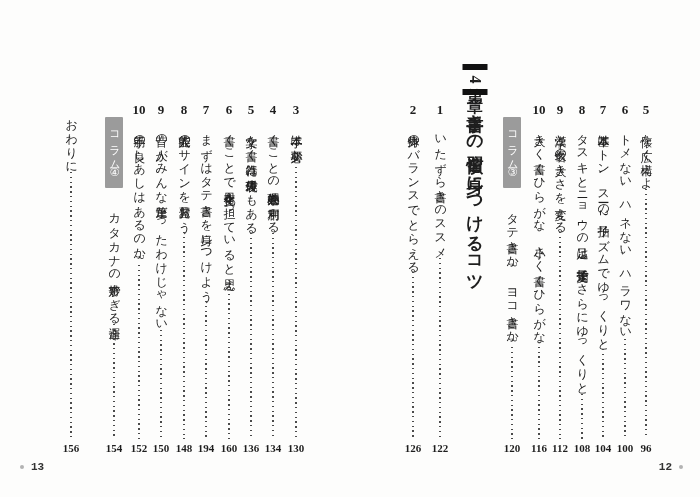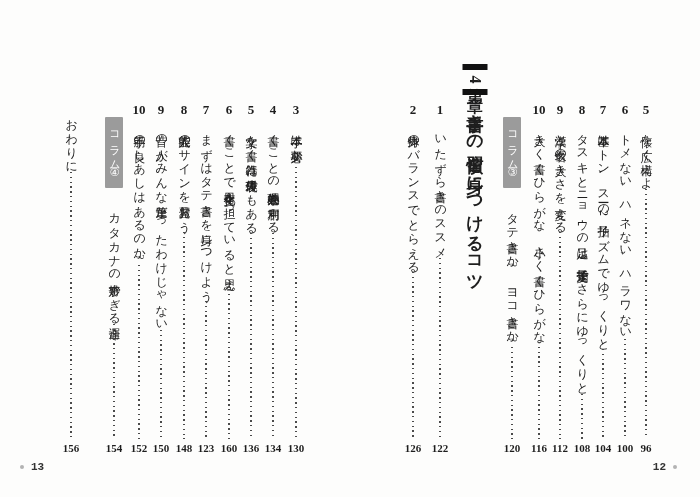--- a/index.html
+++ b/index.html
@@ -68,21 +68,21 @@
     font-size:17px; font-weight:bold; line-height:1;
     letter-spacing:0.5px; margin-top:7px; white-space:nowrap;
   }
   
   .folio {
     position:absolute; bottom:24px;
     display:flex; align-items:center; gap:7px;
     font-size:11px; font-weight:600; color:#333;font-family:Liberation Mono, monospace;
   }
   .folio-left { left:20px; }
-  .folio-right { right:23px; }
+  .folio-right { right:17px; }
   .folio-dot {
     width:4px; height:4px; border-radius:50%;
     background:#b3b3b3;
   }
 </style>
 </head>
 <body>
 
 <div class="spread">
 
@@ -187,21 +187,21 @@
       <div class="toc-num">6</div>
       <div class="toc-title">書くことで日本文化を担っていると思え</div>
       <div class="toc-dots"></div>
       <div class="toc-page">160</div>
     </div>
 
     <div class="toc-col" style="left:206px">
       <div class="toc-num">7</div>
       <div class="toc-title">まずはタテ書きを身につけよう</div>
       <div class="toc-dots"></div>
-      <div class="toc-page">123</div>
+      <div class="toc-page">194</div>
     </div>
 
     <div class="toc-col" style="left:184px">
       <div class="toc-num">8</div>
       <div class="toc-title">芸能人のサインを見習おう</div>
       <div class="toc-dots"></div>
       <div class="toc-page">148</div>
     </div>
 
     <div class="toc-col" style="left:161px">

